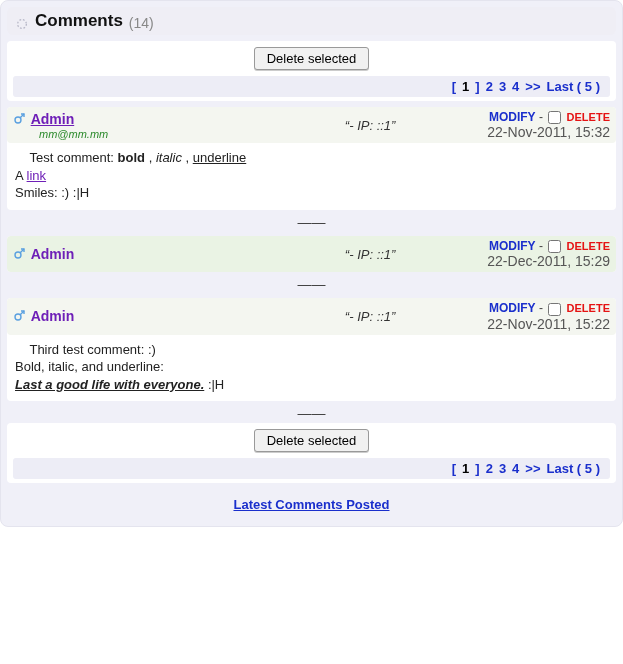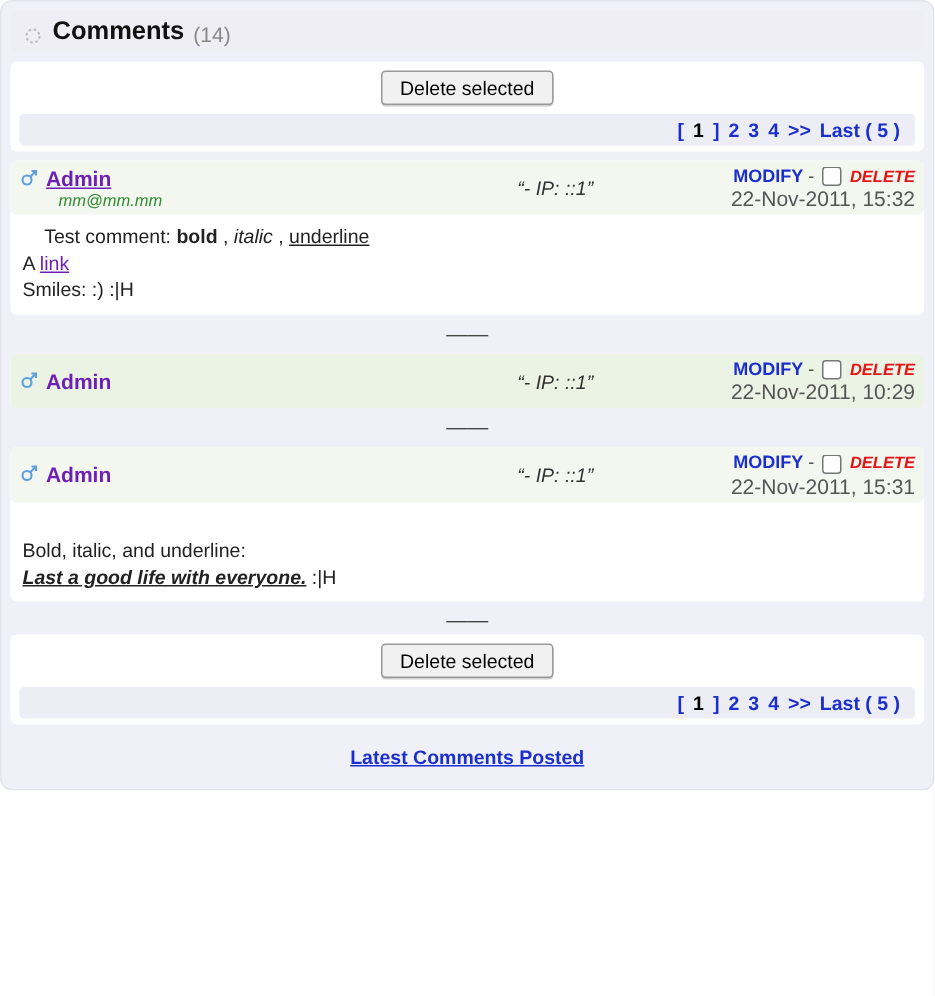--- a/index.html
+++ b/index.html
@@ -72,21 +72,21 @@
     position:relative;
     gap:10px;
   }
   .chead.green{background:#eaf3e4}
   .chead .left{flex:0 0 240px}
   .chead .mid{flex:1;text-align:center;font-style:italic;color:#333;font-size:13px}
   .chead .right{flex:0 0 auto;text-align:right;font-size:12px;color:#444}
   .author{color:#6e1fb7;font-weight:bold;text-decoration:underline;font-size:14px}
   .mail{color:#2e8b2e;font-style:italic;font-size:11px;margin-left:26px}
   .modify{color:#1a2fcc;font-weight:bold;cursor:pointer}
-  .delete{color:#e51313;font-weight:bold;font-style:italic;cursor:pointer;font-size:11px}
+  .delete{color:#e51313;font-weight:bold;cursor:pointer;font-size:11px}
   .timestamp{color:#555;font-size:14px}
   input[type=checkbox]{vertical-align:middle;margin:0 2px}
   .cbody{
     padding:6px 20px 8px 8px;
     font-size:13px;line-height:1.35;
   }
   .cbody a{color:#6e1fb7;text-decoration:underline}
   .img-ph{
     float:right;width:150px;height:140px;margin:0 0 4px 8px;
     background:linear-gradient(180deg,#bfe0ff 0%,#e6f2ff 40%,#d6e8ff 100%);
@@ -186,21 +186,21 @@
             </svg>
         </span>
         <a class="author" style="text-decoration:none">Admin</a>
       </div>
       <div class="mid">“- IP: ::1”</div>
       <div class="right">
         <a class="modify">MODIFY</a>
         <span> - </span>
         <input type="checkbox" style="">
         <span class="delete">DELETE</span><br>
-        <span class="timestamp">22-Nov-2011,  10:29</span>
+        <span class="timestamp">22-Dec-2011,  15:29</span>
       </div>
     </div>
   </div>
 
   <div class="sep">——</div>
 
   <div class="comment">
     <div class="chead">
       <div class="left">
         <span class="gender-icon">
@@ -211,25 +211,25 @@
             </svg>
         </span>
         <a class="author" style="text-decoration:none">Admin</a>
       </div>
       <div class="mid">“- IP: ::1”</div>
       <div class="right">
         <a class="modify">MODIFY</a>
         <span> - </span>
         <input type="checkbox" style="">
         <span class="delete">DELETE</span><br>
-        <span class="timestamp">22-Nov-2011,  15:31</span>
+        <span class="timestamp">22-Nov-2011,  15:22</span>
       </div>
     </div>
     <div class="cbody">
-      &nbsp;&nbsp;&nbsp;&nbsp;<br>
+      &nbsp;&nbsp;&nbsp;&nbsp;<span>Third test comment: :)</span><br>
       <span>Bold, italic, and underline:</span><br>
       <b><i><u>Last a good life with everyone.</u></i></b><span> :|H</span>
     </div>
   </div>
 
   <div class="sep">——</div>
 
   <div class="panel">
     <div class="btn-row">
       <button class="btn">Delete selected</button>

